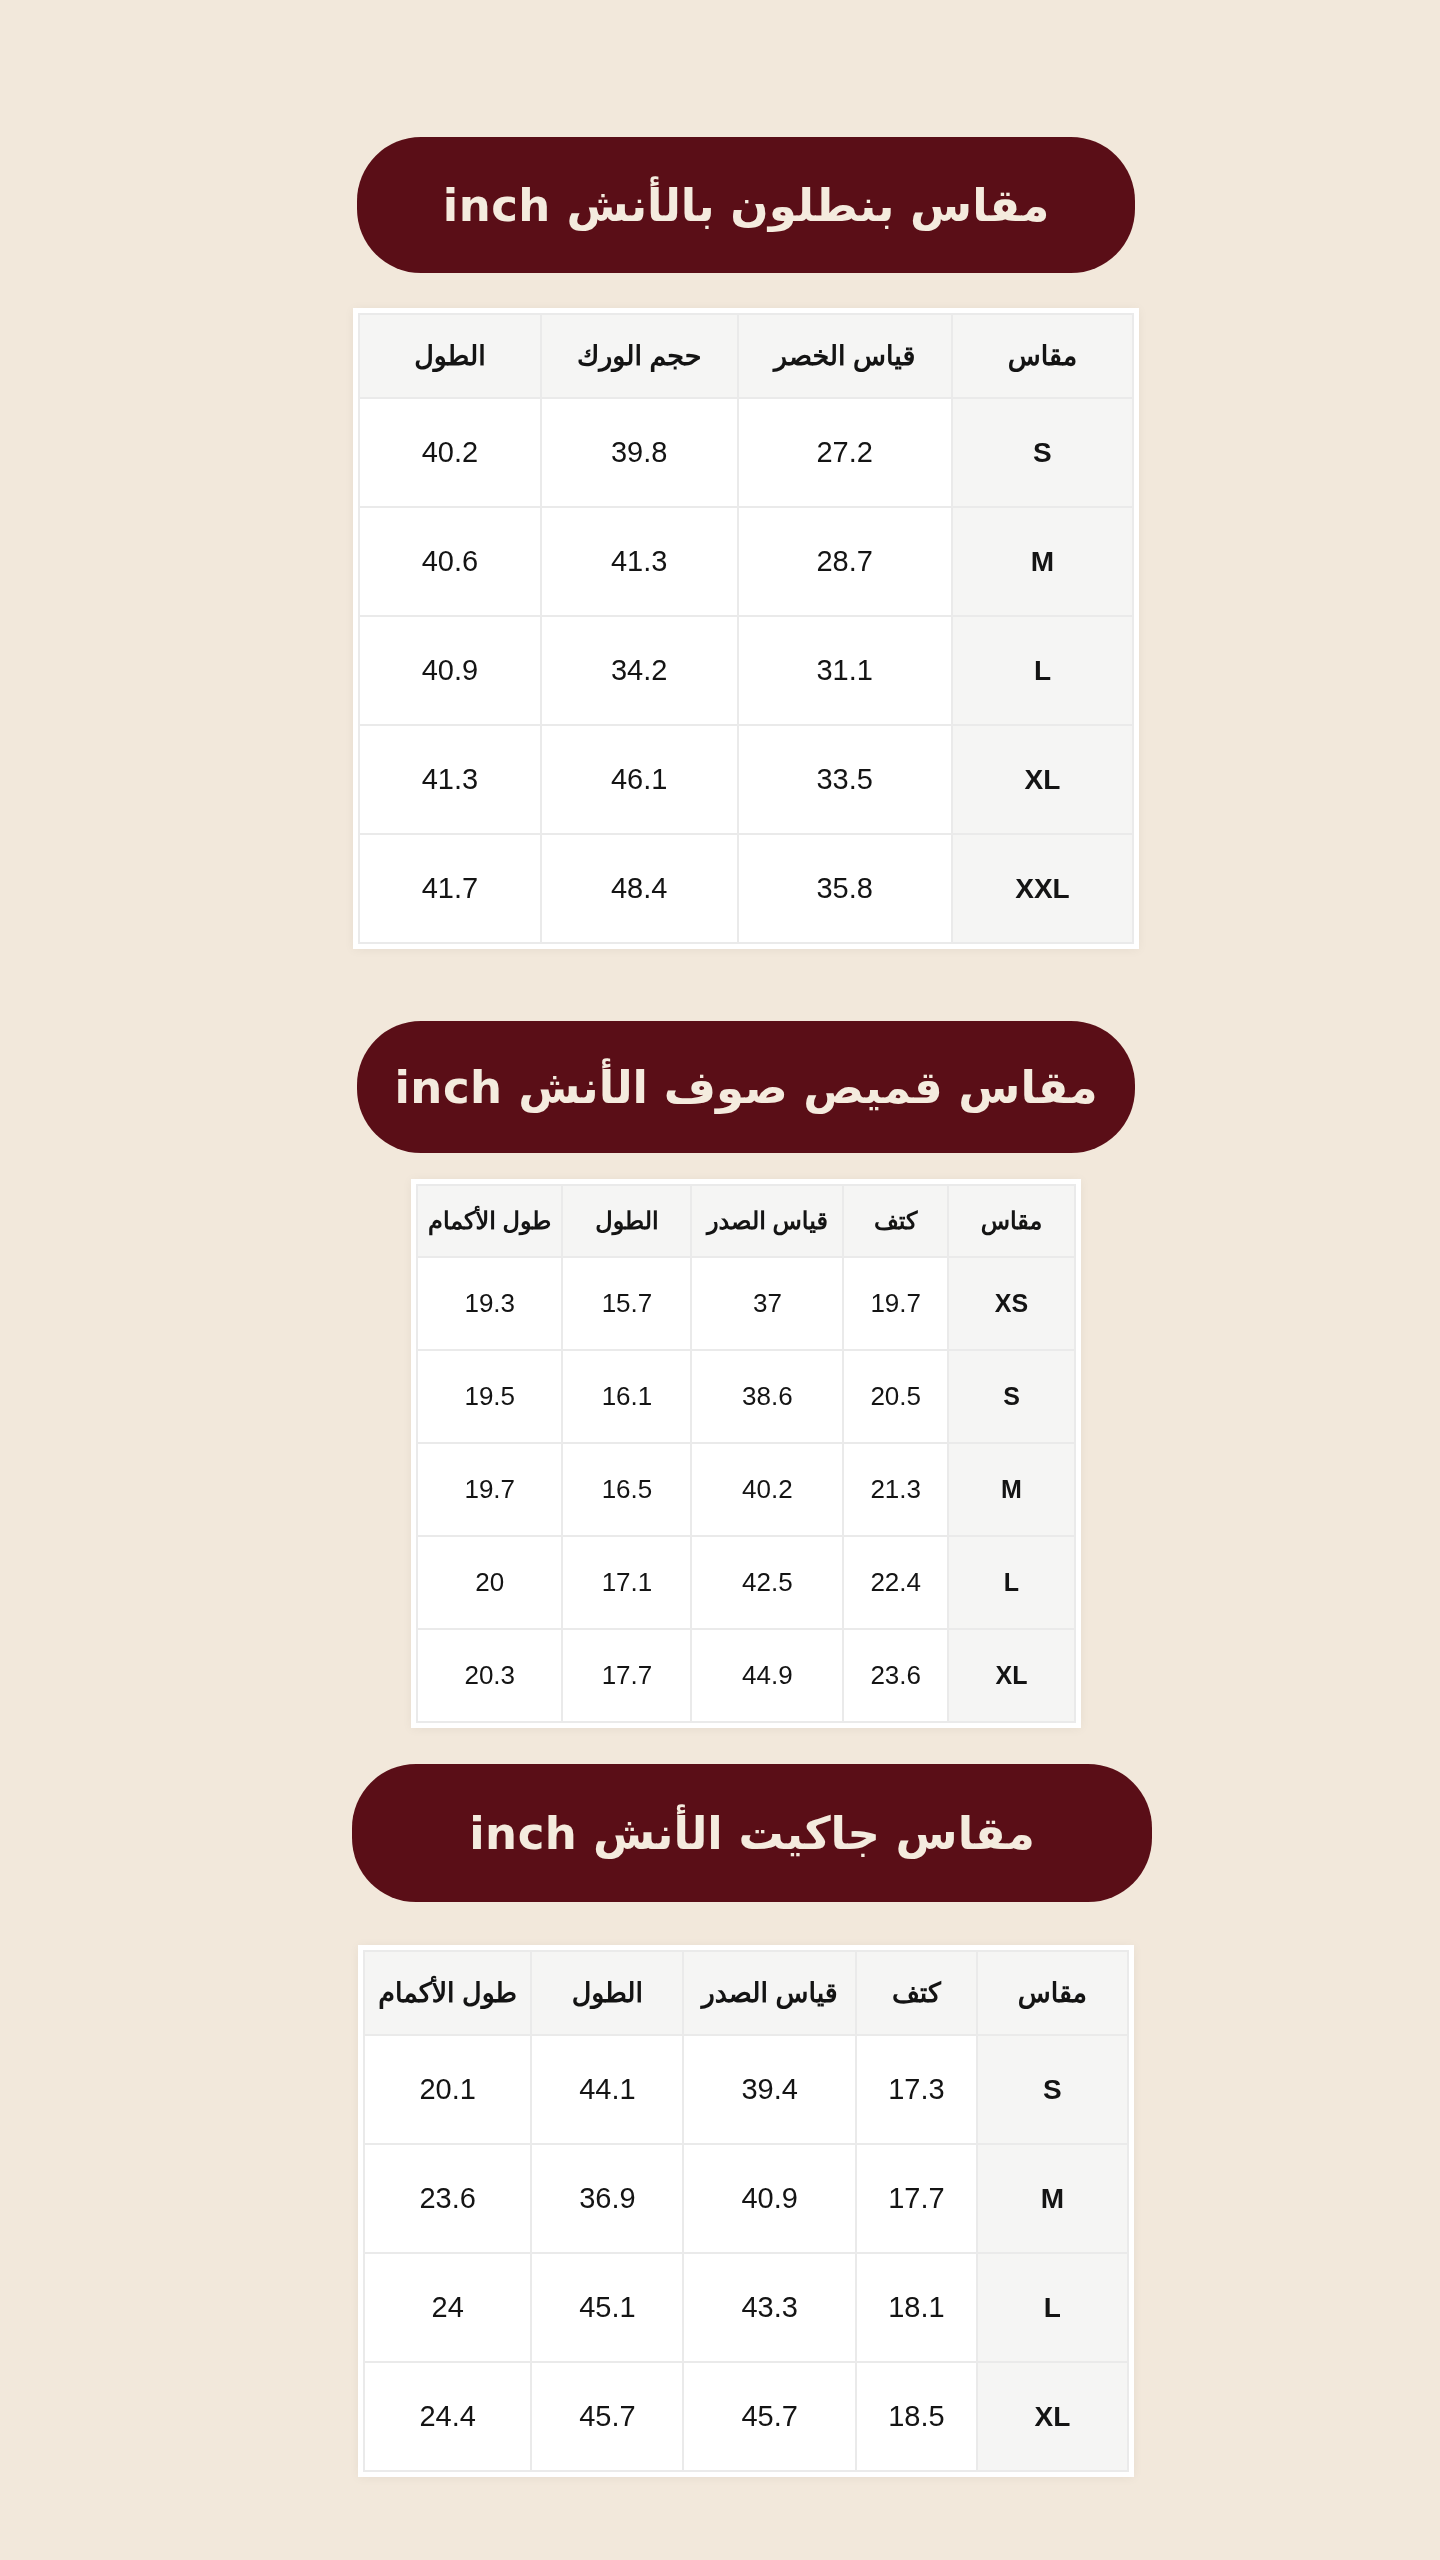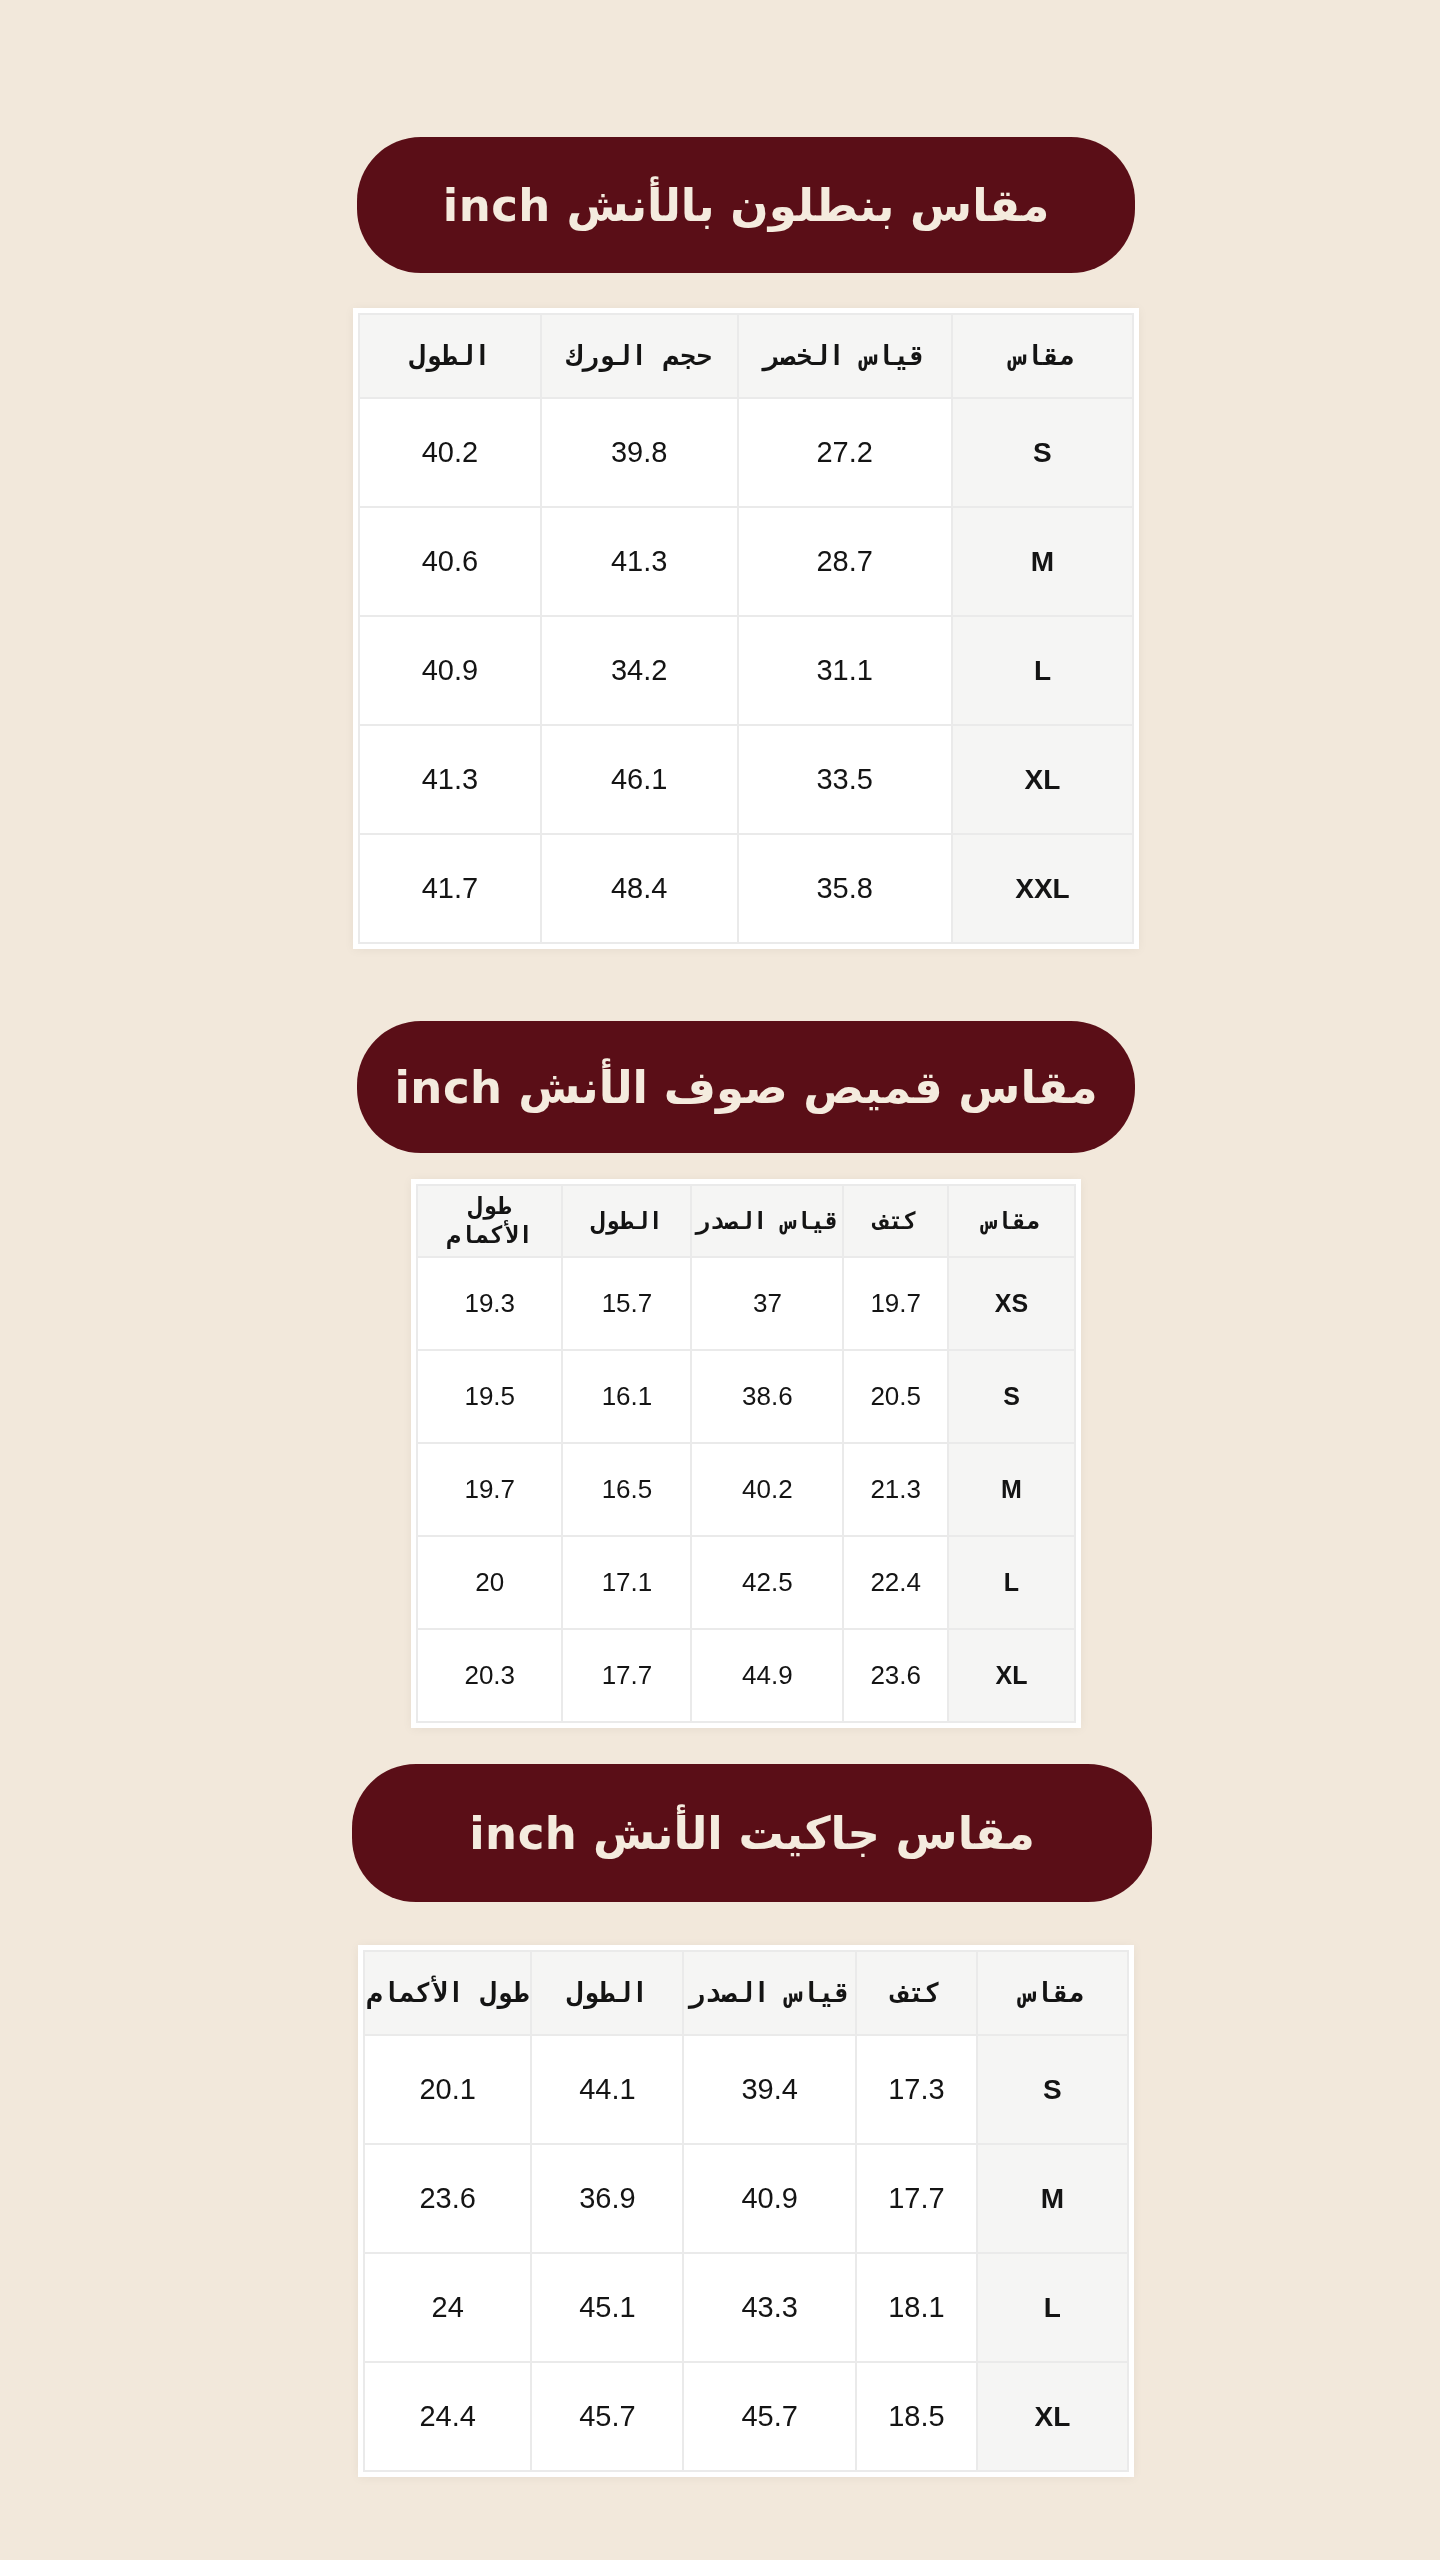--- a/index.html
+++ b/index.html
@@ -45,21 +45,21 @@
   table{width:100%;border-collapse:collapse;table-layout:fixed;}
   th,td{
     border:2px solid var(--border);
     text-align:center;vertical-align:middle;
     padding:0;
   }
   th{
     background:var(--header-cell-bg);
     font-size:27px;font-weight:bold;
     height:84px;
-    font-family:Liberation Mono, monospace;
+    font-family:Liberation Sans, sans-serif;
   }
   td{
     background:var(--cell-bg);
     font-size:29px;font-weight:normal;
     height:109px;
     font-family:"Liberation Sans","DejaVu Sans",sans-serif;
   }
   td.size{
     background:var(--size-cell-bg);
     font-weight:bold;font-size:28px;

